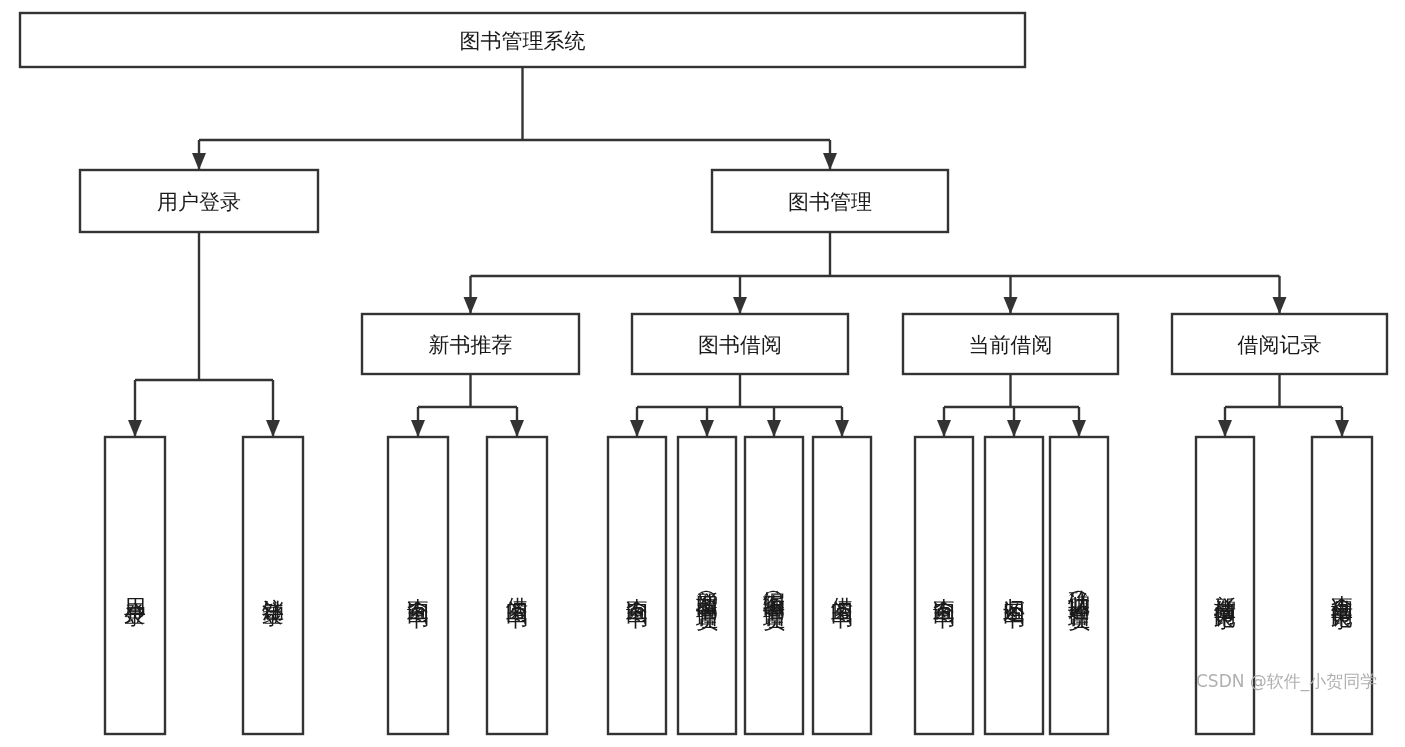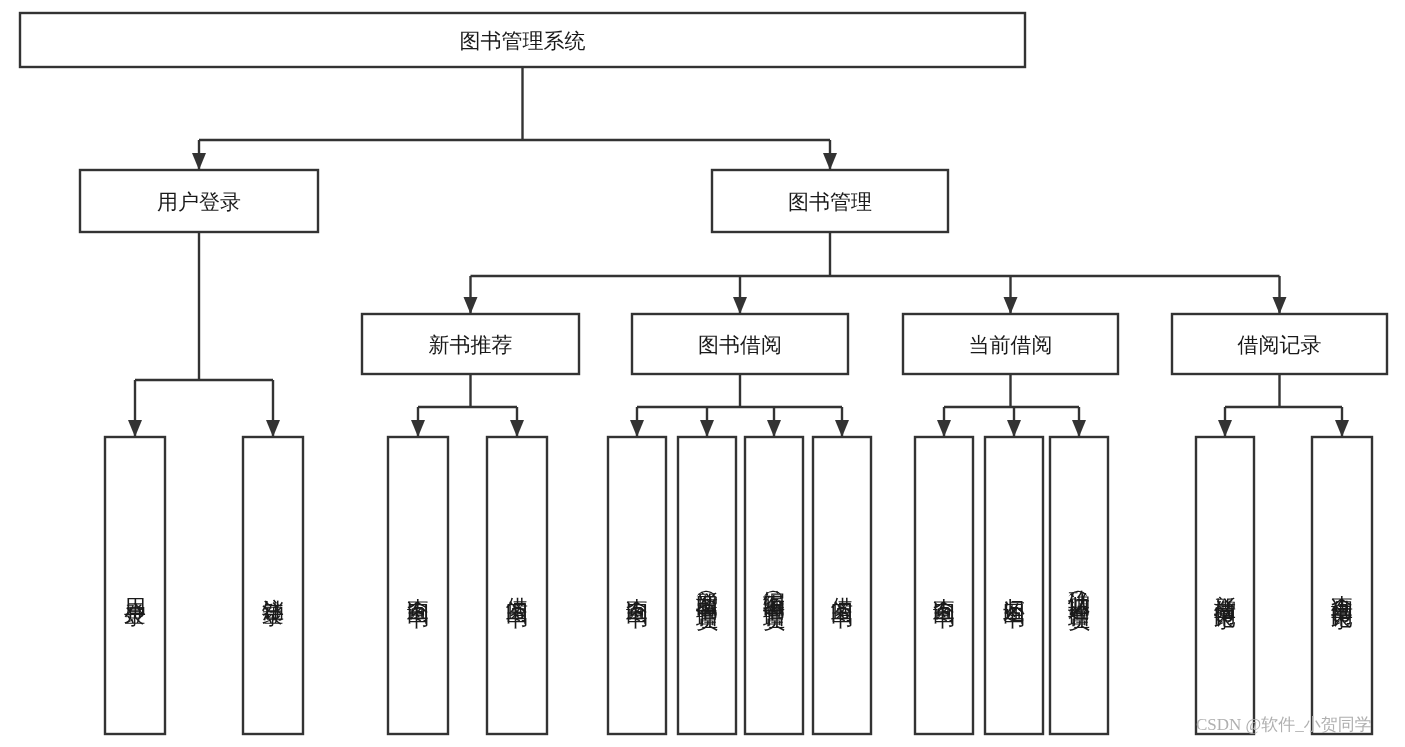--- a/index.html
+++ b/index.html
@@ -180,15 +180,15 @@
       <div class="leaf-label" style="left: 678px; top: 437px; width: 58px; height: 297px;">新增图书（管理员）</div>
       <div class="leaf-label" style="left: 745px; top: 437px; width: 58px; height: 297px;">编辑图书（管理员）</div>
       <div class="leaf-label" style="left: 813px; top: 437px; width: 58px; height: 297px;">借阅图书</div>
       <div class="leaf-label" style="left: 915px; top: 437px; width: 58px; height: 297px;">查询图书</div>
       <div class="leaf-label" style="left: 985px; top: 437px; width: 58px; height: 297px;">归还图书</div>
       <div class="leaf-label" style="left: 1050px; top: 437px; width: 58px; height: 297px;">确认归还（管理员）</div>
       <div class="leaf-label" style="left: 1196px; top: 437px; width: 58px; height: 297px;">新增借阅记录</div>
       <div class="leaf-label" style="left: 1312px; top: 437px; width: 60px; height: 297px;">查询借阅记录</div>
     </div>
 
-  <div class="watermark" style="left: 1196px; top: 713px; font-family: Liberation Serif, serif;">CSDN @软件_小贺同学</div>
+  <div class="watermark" style="left: 1196px; top: 670px;">CSDN @软件_小贺同学</div>
 
 </div>
 
 </body></html>

